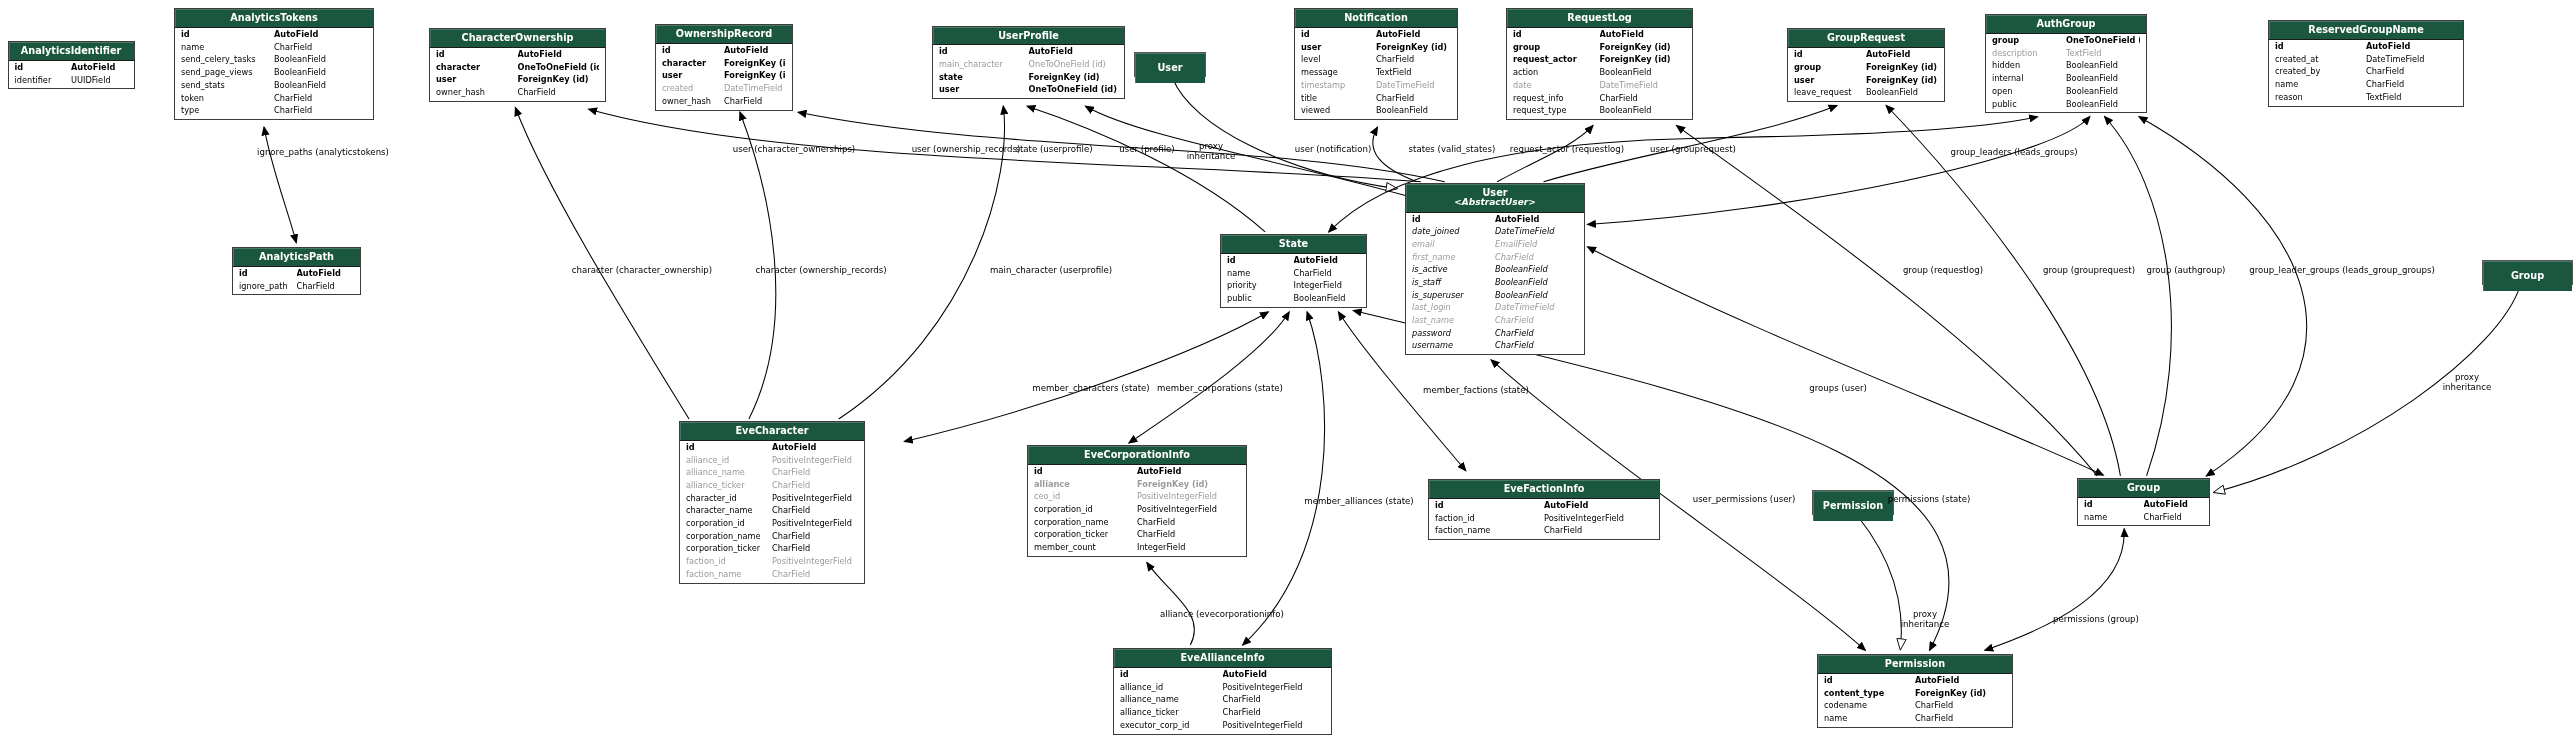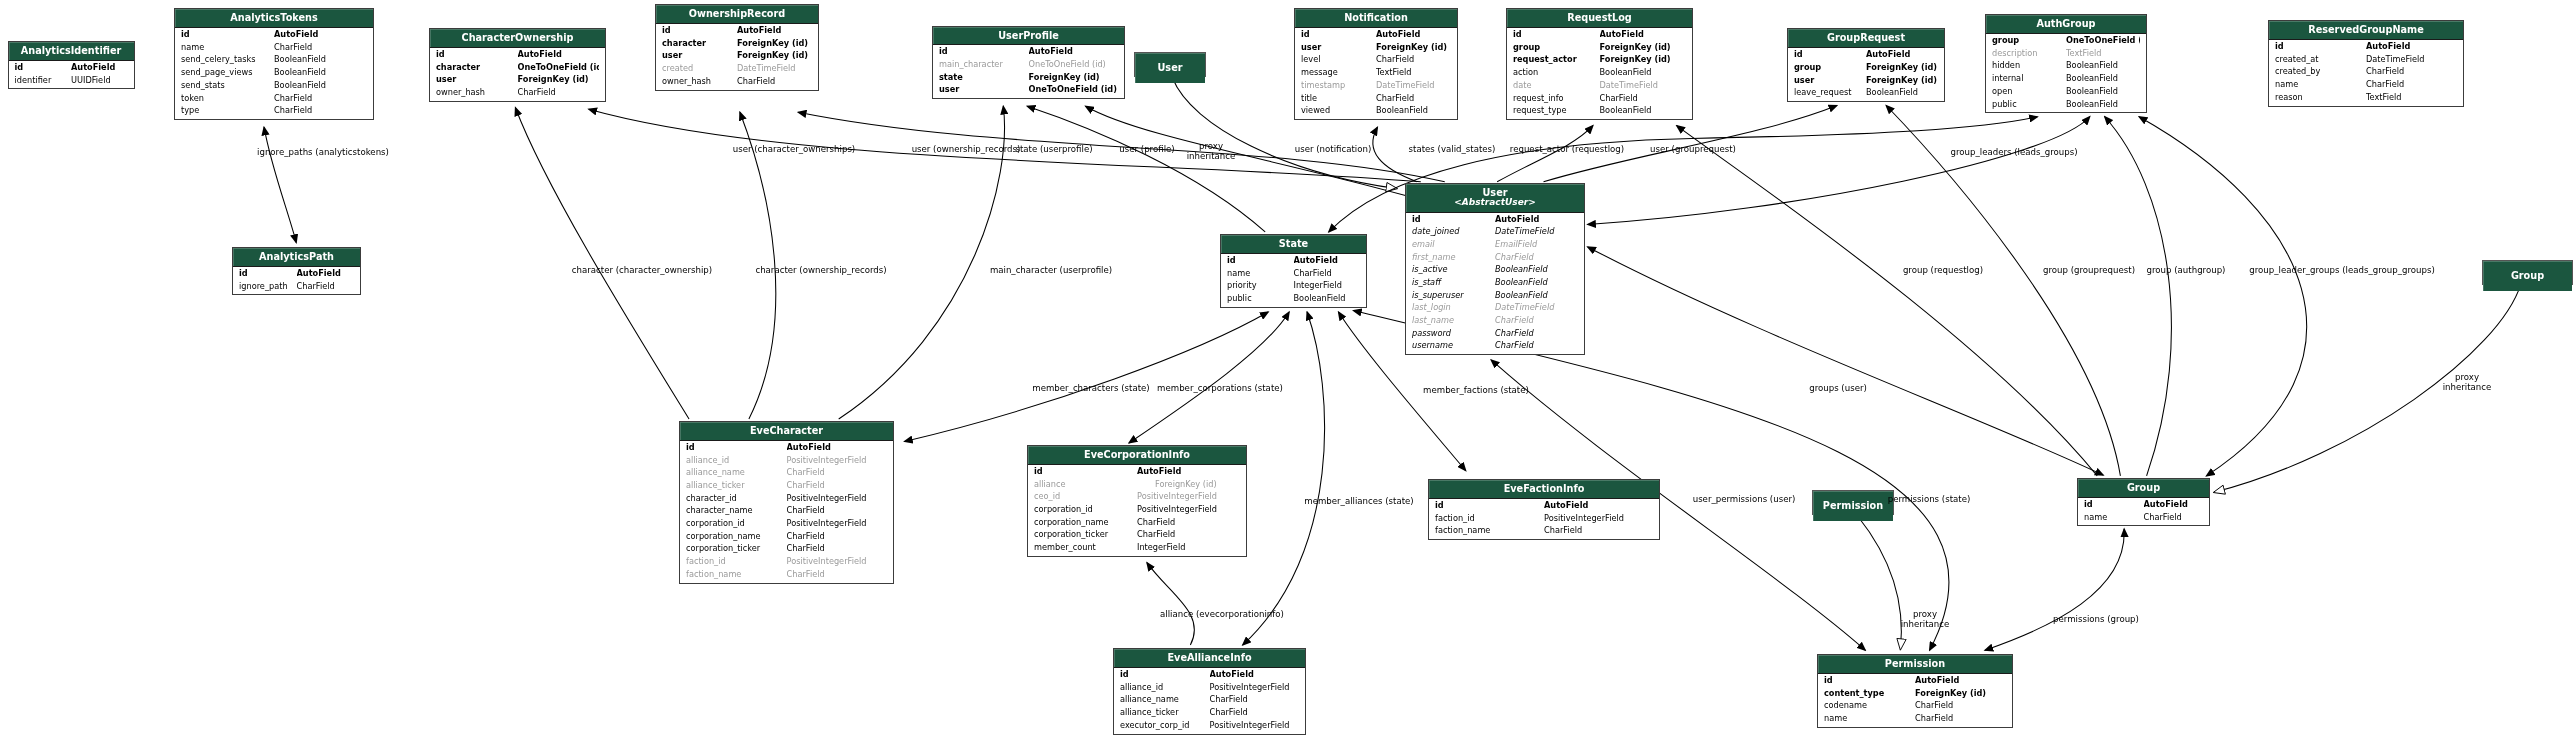--- a/index.html
+++ b/index.html
@@ -12,21 +12,21 @@
   .tstereo{font-size:9px;line-height:9.7px;font-style:italic;}
   .proxybox{border:1.5px solid #555;}
   .proxybox .thead{border-bottom:none;height:100%;display:flex;align-items:center;justify-content:center;}
   .trow{display:flex;height:12.7px;line-height:12.7px;padding:0 6px;white-space:nowrap;}
   .trow:first-of-type{margin-top:2.2px;}
   .trow:last-of-type{margin-bottom:2.2px;}
   .fn{width:50%;flex:0 0 50%;overflow:hidden;}
   .ft{flex:1;overflow:hidden;}
   .st-b{font-weight:700;}
   .st-g{color:#9a9a9a;}
-  .st-gb{color:#9a9a9a;font-weight:400;gap:18px;}
+  .st-gb{color:#9a9a9a;font-weight:700;}
   .st-i{font-style:italic;}
   .st-ig{font-style:italic;color:#9a9a9a;}
   .elabel{position:absolute;z-index:3;transform:translate(-50%,-50%);font-size:8.6px;color:#000;white-space:pre-line;text-align:center;line-height:9.7px;}
 </style>
 </head>
 <body>
 
 <div class="canvas">
 
   <svg class="edges" viewBox="0 0 3441 993" xmlns="http://www.w3.org/2000/svg">
@@ -131,21 +131,21 @@
       </div>
       <div class="trow st-b">
         <span class="fn">user</span>
         <span class="ft">ForeignKey (id)</span>
       </div>
       <div class="trow st-n">
         <span class="fn">owner_hash</span>
         <span class="ft">CharField</span>
       </div>
     </div>
-  <div class="table" style="left:655px;top:4px;width:164px">
+  <div class="table" style="left:655px;top:24px;width:138px">
       <div class="thead">
         <div class="tname">OwnershipRecord</div>
       </div>
       <div class="trow st-b">
         <span class="fn">id</span>
         <span class="ft">AutoField</span>
       </div>
       <div class="trow st-b">
         <span class="fn">character</span>
         <span class="ft">ForeignKey (id)</span>
@@ -407,21 +407,21 @@
       </div>
       <div class="trow st-i">
         <span class="fn">password</span>
         <span class="ft">CharField</span>
       </div>
       <div class="trow st-i">
         <span class="fn">username</span>
         <span class="ft">CharField</span>
       </div>
     </div>
-  <div class="table" style="left:679px;top:421px;width:215px">
+  <div class="table" style="left:679px;top:421px;width:186px">
       <div class="thead">
         <div class="tname">EveCharacter</div>
       </div>
       <div class="trow st-b">
         <span class="fn">id</span>
         <span class="ft">AutoField</span>
       </div>
       <div class="trow st-g">
         <span class="fn">alliance_id</span>
         <span class="ft">PositiveIntegerField</span>
@@ -529,21 +529,21 @@
       <div class="trow st-n">
         <span class="fn">name</span>
         <span class="ft">CharField</span>
       </div>
     </div>
   <div class="table proxybox" style="left:2482px;top:260px;width:91px;height:25px">
       <div class="thead">
         <div class="tname">Group</div>
       </div>
     </div>
-  <div class="table" style="left:1113px;top:648px;width:193px">
+  <div class="table" style="left:1113px;top:648px;width:219px">
       <div class="thead">
         <div class="tname">EveAllianceInfo</div>
       </div>
       <div class="trow st-b">
         <span class="fn">id</span>
         <span class="ft">AutoField</span>
       </div>
       <div class="trow st-n">
         <span class="fn">alliance_id</span>
         <span class="ft">PositiveIntegerField</span>

